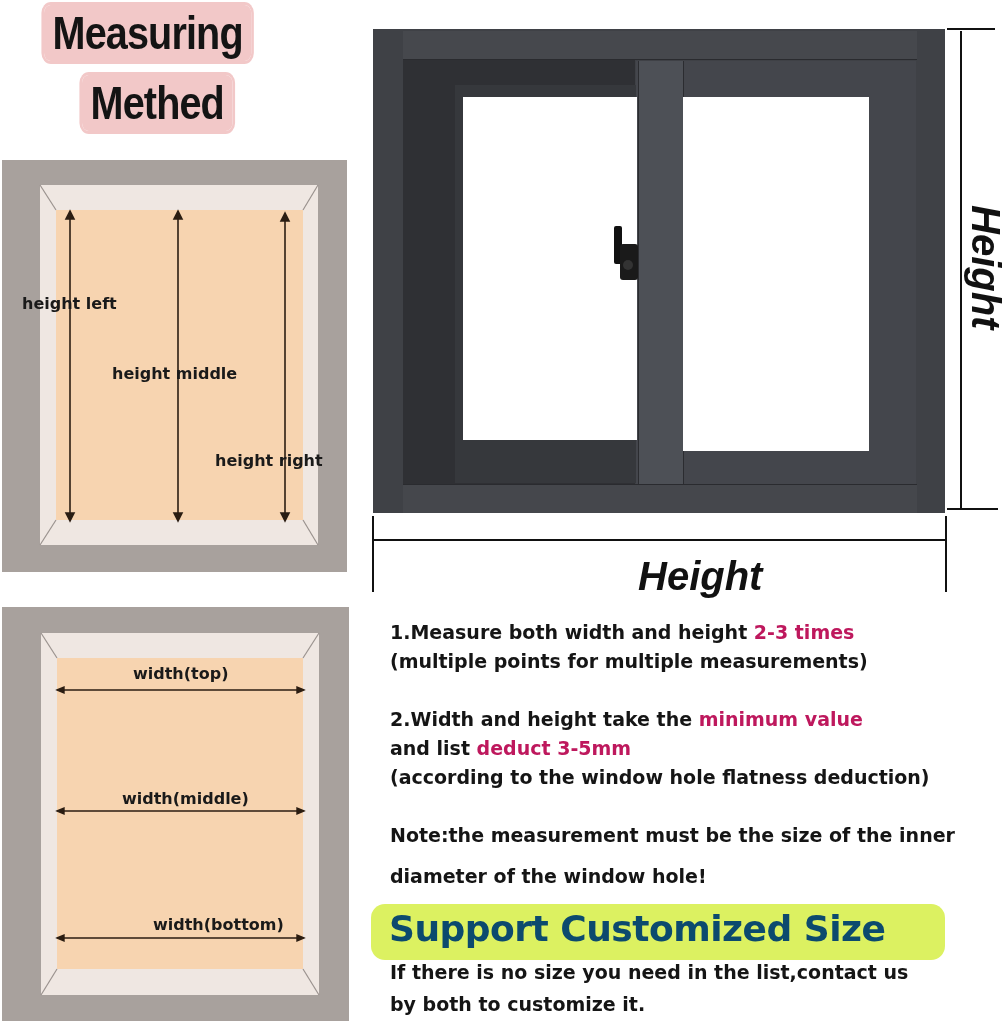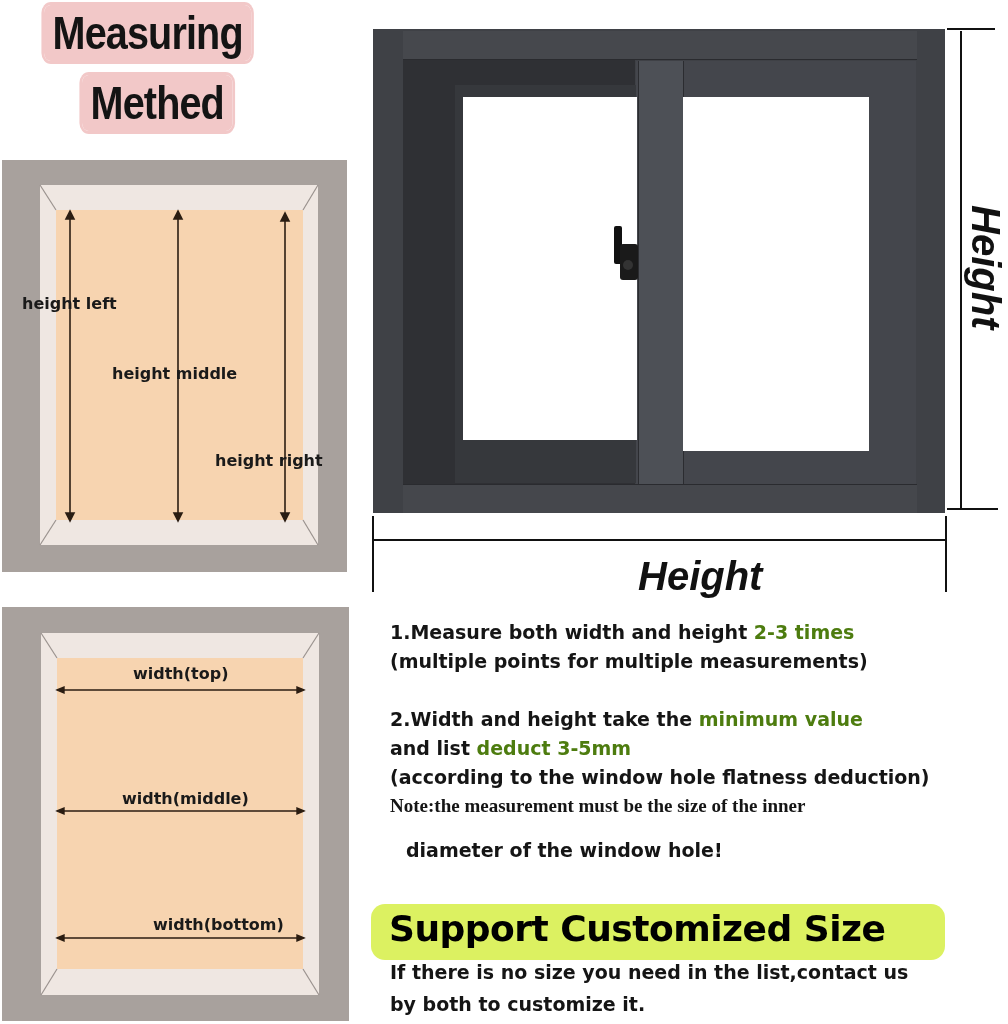--- a/index.html
+++ b/index.html
@@ -16,23 +16,23 @@
   .diag-svg { position:absolute; left:0; top:0; overflow:visible; }
   .dlabel { position:absolute; font-family:"DejaVu Sans", sans-serif; font-weight:bold; font-size:16px; color:#1a1a1a; white-space:nowrap; }
 
   
   .win-outer { position:absolute; background:#3f4146; }
   .frame-piece { position:absolute; }
   .pane { position:absolute; background:#ffffff; }
 
   
   .txt { position:absolute; font-family:"DejaVu Sans", sans-serif; font-weight:bold; font-size:19px; color:#151515; white-space:nowrap; line-height:29px; }
-  .hl { color:#4d7c0f; }
+  .hl { color:#be185d; }
   .support { position:absolute; background:#dcf161; border-radius:14px; }
-  .support-txt { position:absolute; font-family:"DejaVu Sans", sans-serif; font-weight:bold; font-size:36px; color:#000000; white-space:nowrap; letter-spacing:-0.5px; }
+  .support-txt { position:absolute; font-family:"DejaVu Sans", sans-serif; font-weight:bold; font-size:36px; color:#0c4a6e; white-space:nowrap; letter-spacing:-0.5px; }
   .dim-label { position:absolute; font-family:"Liberation Sans", sans-serif; font-weight:bold; font-style:italic; font-size:40px; color:#111; white-space:nowrap; }
 </style>
 </head>
 <body>
 
 <div class="title-line" style="left:44px; top:10px;">
   <span>Measuring</span>
 </div>
 <div class="title-line" style="left:82px; top:80px;">
   <span>Methed</span>
@@ -138,20 +138,20 @@
   <div class="txt" style="left:390px; top:647px;">(multiple points for multiple measurements)</div>
 
   <div class="txt" style="left:390px; top:705px;">
     <span>2.Width and height take the </span><span class="hl">minimum value</span>
   </div>
   <div class="txt" style="left:390px; top:734px;">
     <span>and list </span><span class="hl">deduct 3-5mm</span>
   </div>
   <div class="txt" style="left:390px; top:763px;">(according to the window hole flatness deduction)</div>
 
-  <div class="txt" style="left:390px; top:791px;font-family:Liberation Serif, serif;">Note:the measurement must be the size of the inner</div>
-  <div class="txt" style="left:390px; top:836px;margin-left:16px;">diameter of the window hole!</div>
+  <div class="txt" style="left:390px; top:821px;">Note:the measurement must be the size of the inner</div>
+  <div class="txt" style="left:390px; top:862px;">diameter of the window hole!</div>
 </div>
 
 <div class="support" style="left:371px; top:904px; width:574px; height:56px;"></div>
 <div class="support-txt" style="left:389px; top:908px;">Support Customized Size</div>
 <div class="txt" style="left:390px; top:958px;">If there is no size you need in the list,contact us</div>
 <div class="txt" style="left:390px; top:990px;">by both to customize it.</div>
 
 </body></html>

